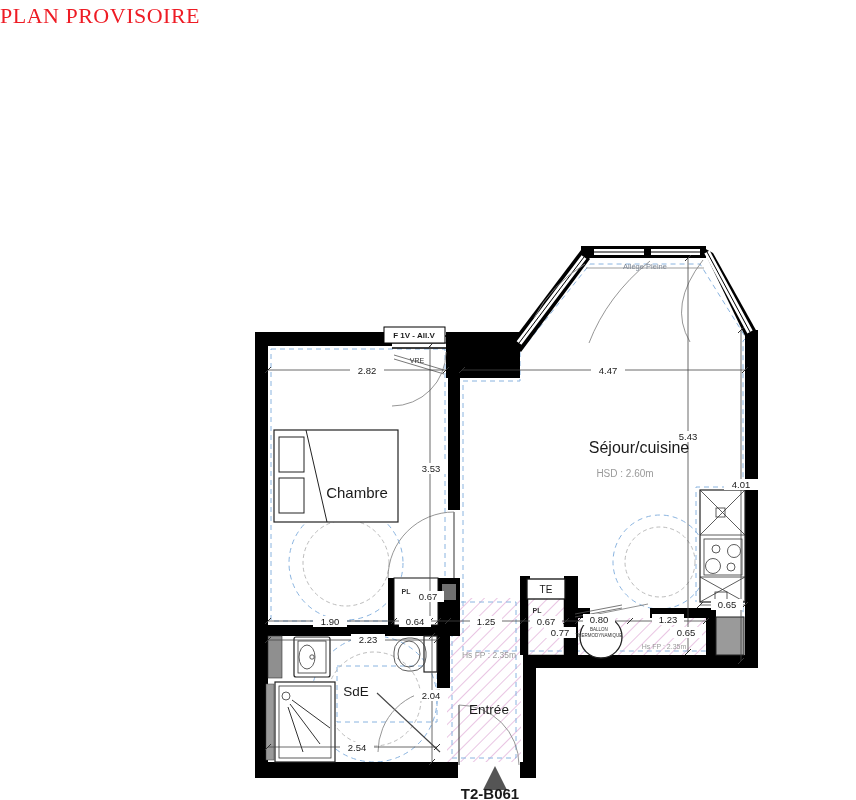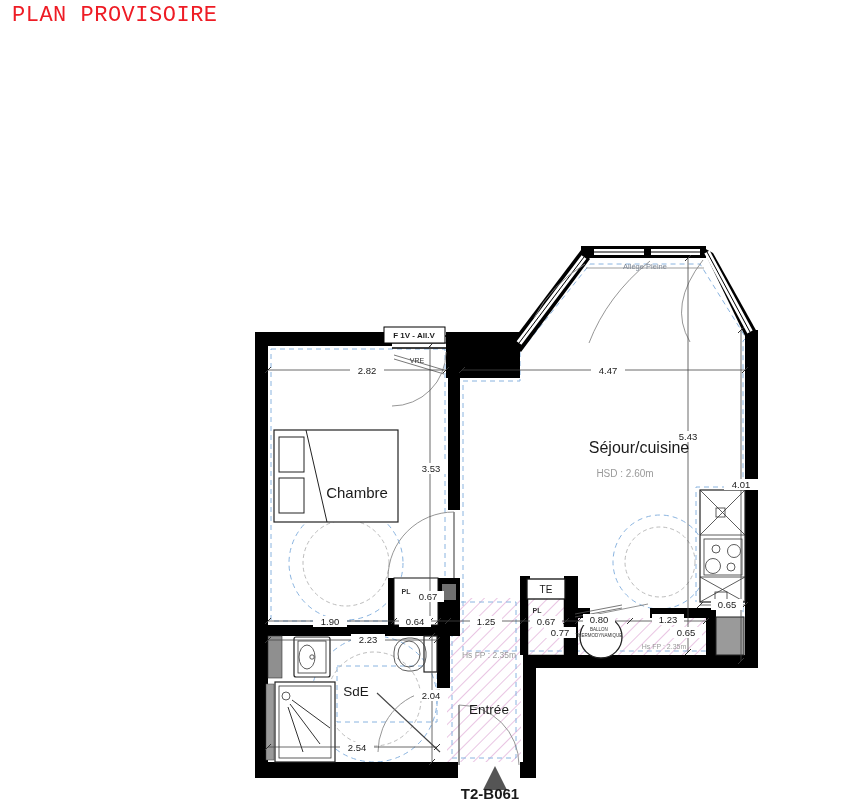--- a/index.html
+++ b/index.html
@@ -1,17 +1,17 @@
 <!DOCTYPE html>
 <html><head>
 <meta charset="utf-8">
 <style>
   html,body{margin:0;padding:0;background:#ffffff;width:856px;height:800px;overflow:hidden;}
   .stage{position:relative;width:856px;height:800px;font-family:"Liberation Sans",sans-serif;}
-  .plan-title{position:absolute;left:12px;top:3px;font-size:22px;color:#ee1c25;letter-spacing:0.5px;font-family:Liberation Mono, monospace;}
+  .plan-title{position:absolute;left:0;top:3px;font-size:22px;color:#ee1c25;letter-spacing:0.5px;font-family:Liberation Serif, serif;}
   svg{position:absolute;left:0;top:0;}
   svg text{font-family:"Liberation Sans",sans-serif;fill:#1a1a1a;}
   .dim{font-size:9.5px;}
   .room-label{font-size:15px;}
   .room-label-lg{font-size:16px;}
   .room-label-sm{font-size:13.5px;}
   .note{fill:#9a9a9a;font-size:10px;}
   .note-sm{fill:#9a9a9a;font-size:8.5px;}
   .tiny{font-size:7px;fill:#333;}
   .micro{font-size:4.5px;fill:#333;}

